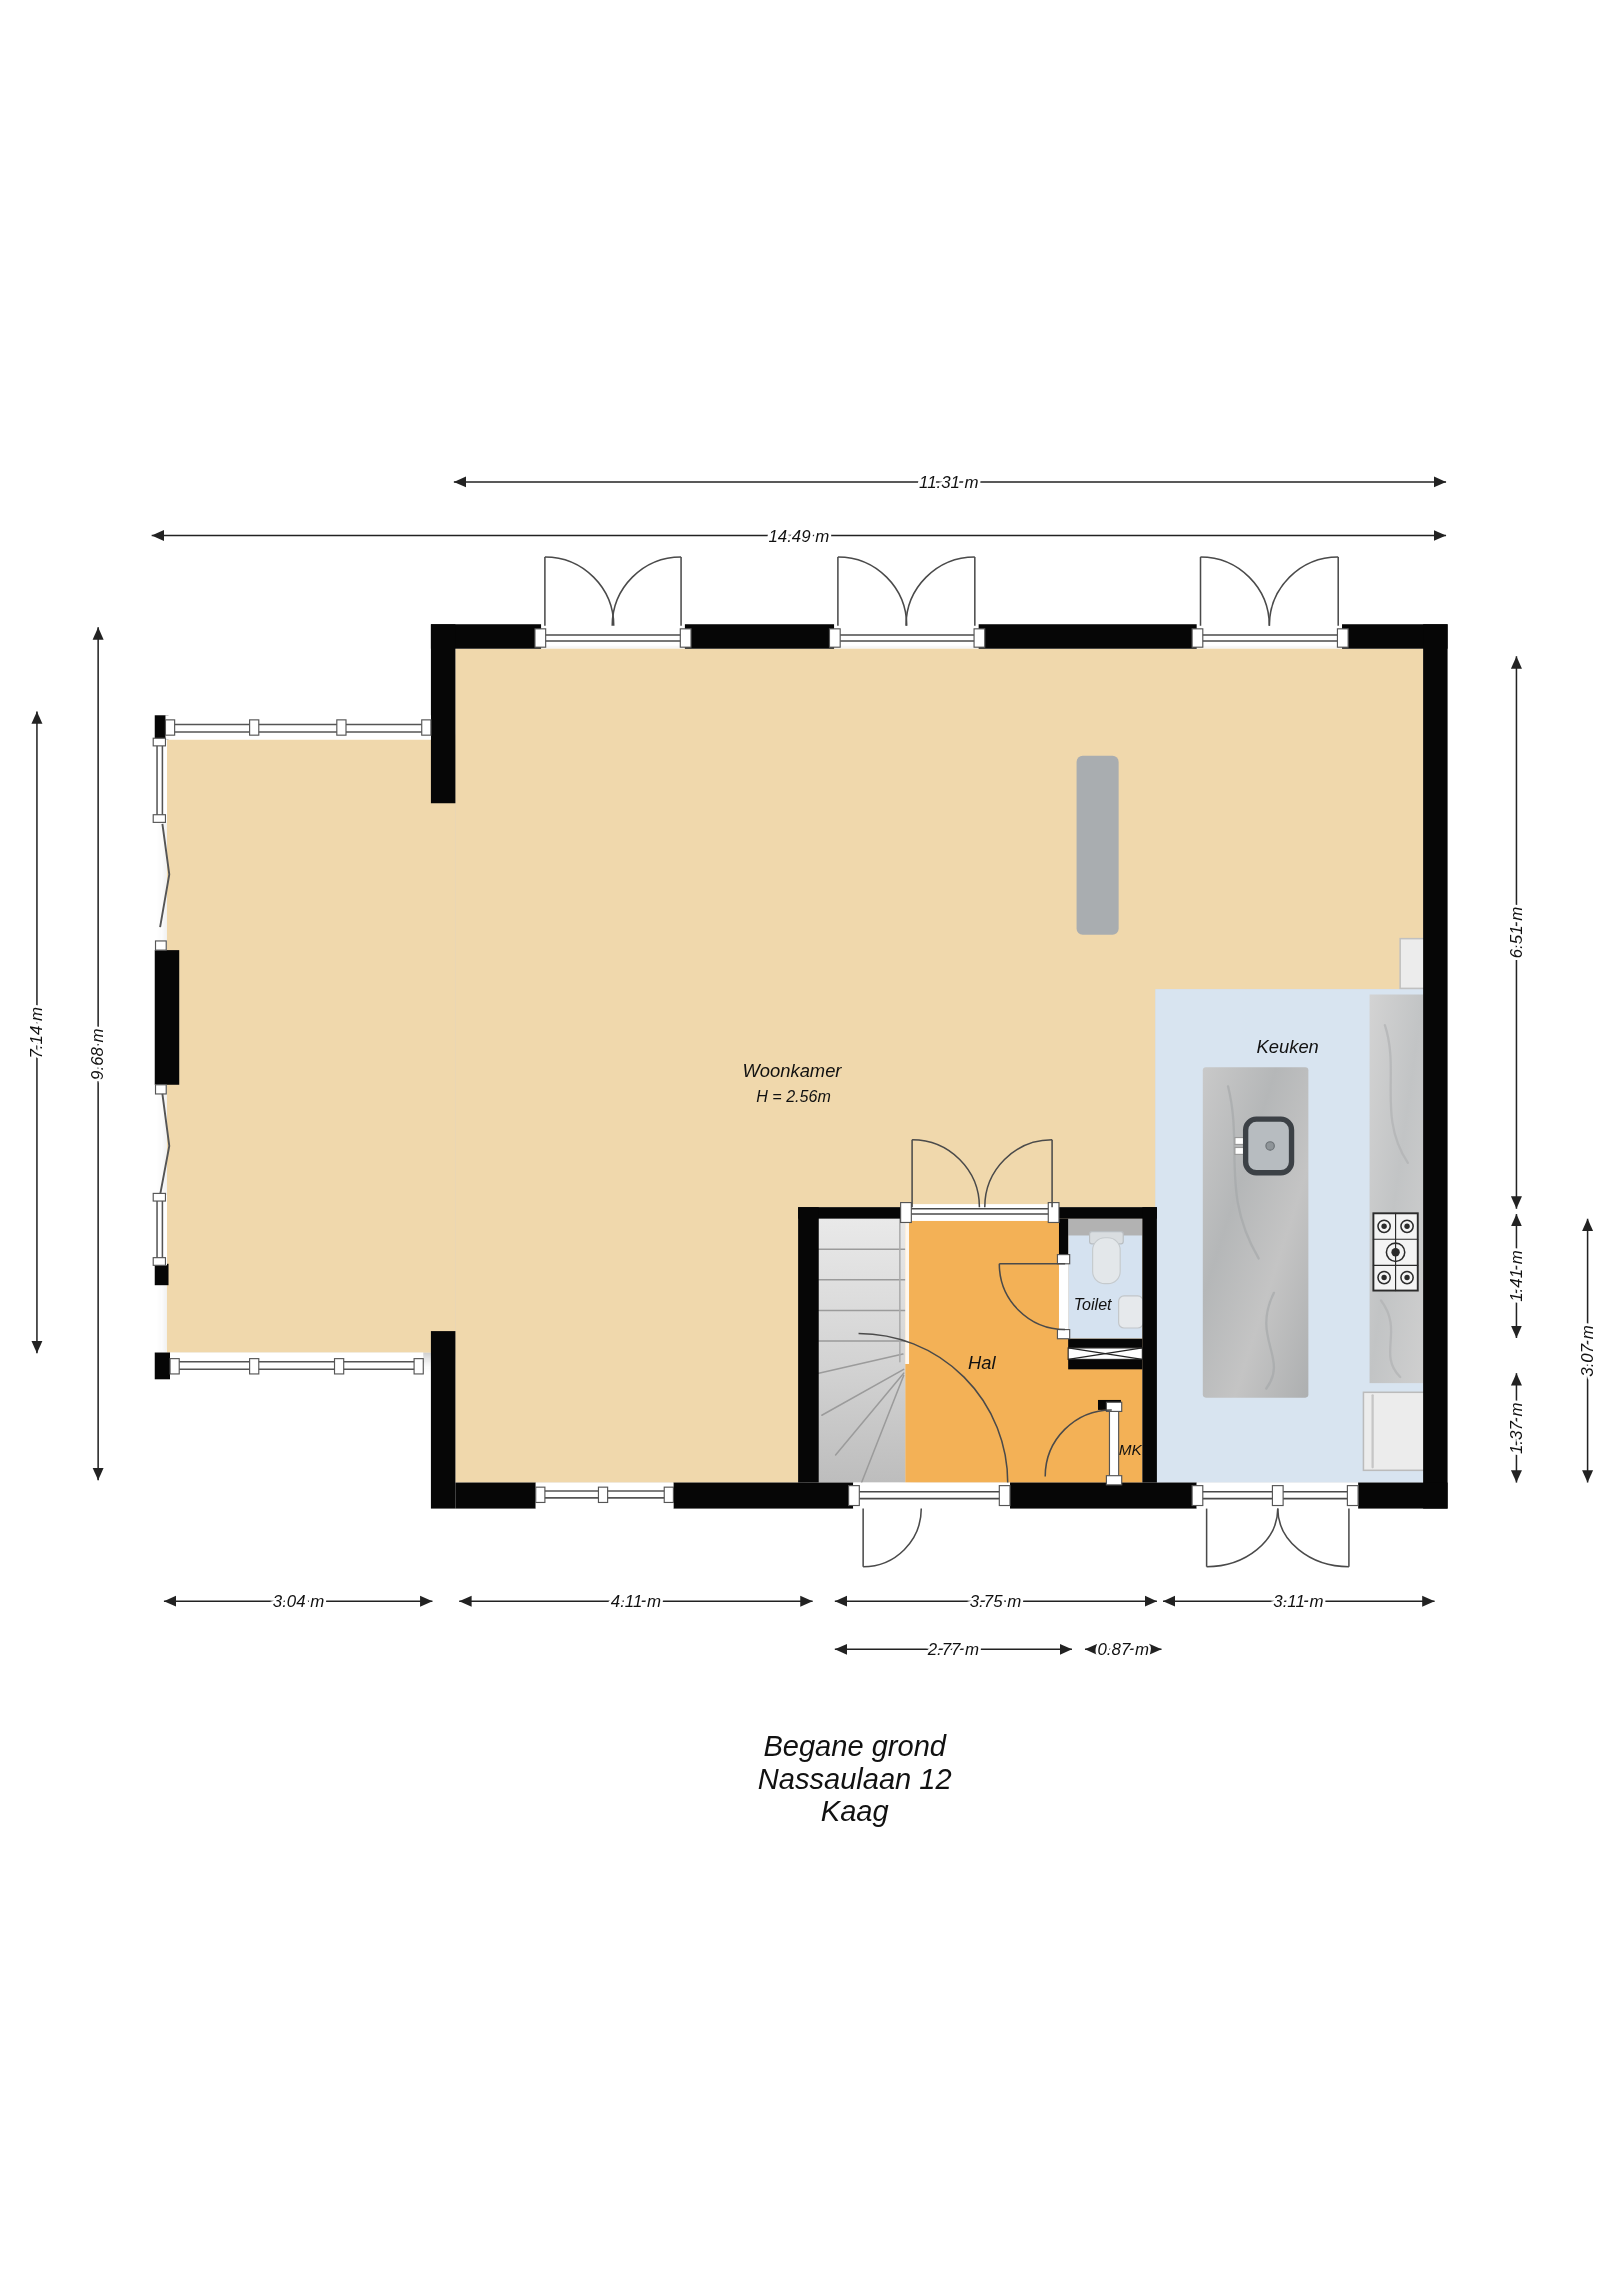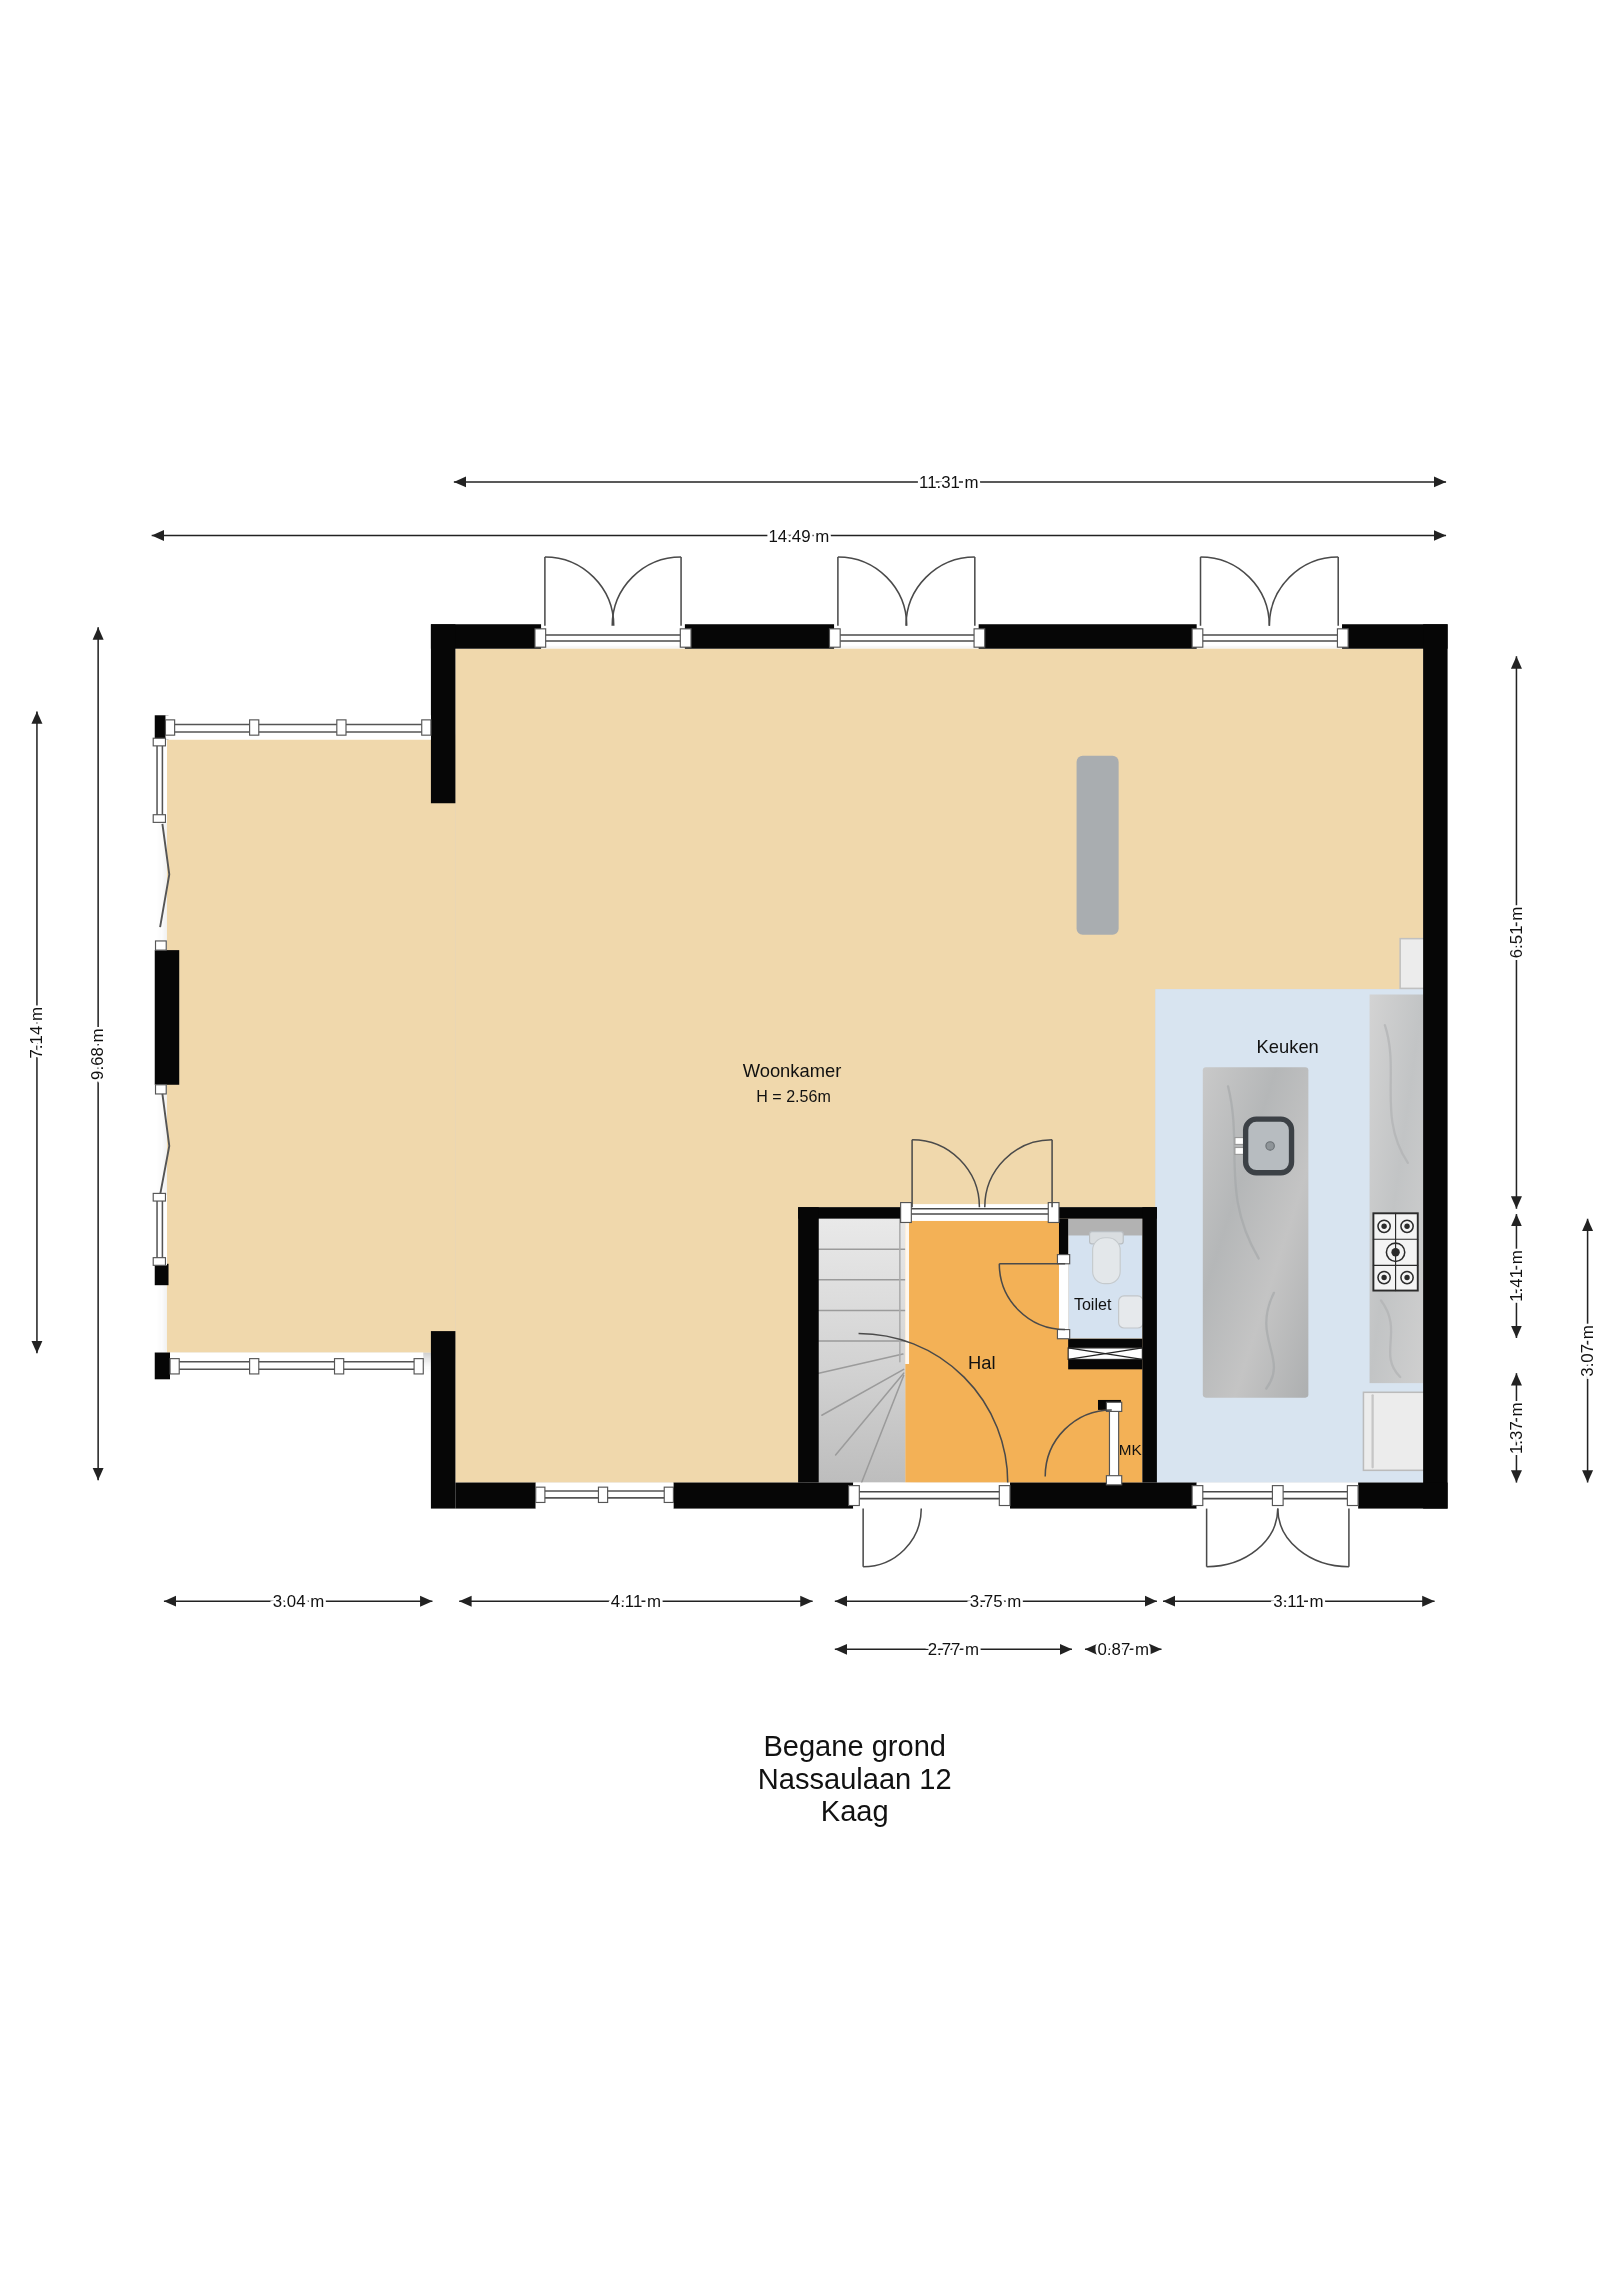--- a/index.html
+++ b/index.html
@@ -1,17 +1,17 @@
 <!DOCTYPE html>
 <html style="font-size:12.2px"><head>
 <meta charset="utf-8">
 <style>
   html,body{margin:0;padding:0;background:#ffffff;}
   body{width:1623px;height:2295px;font-family:"Liberation Sans", sans-serif;}
-  #plan{position:relative;width:1623px;height:2295px;}
+  #plan{position:relative;width:1623px;height:2295px;font-style:italic;}
   svg{position:absolute;left:0;top:0;}
   text{font-family:"Liberation Sans", sans-serif;fill:#111;}
   .dim-label{font-size:22px;paint-order:stroke;stroke:#ffffff;stroke-width:7px;font-weight:400;}
   .room-label{font-size:24px;paint-order:stroke;stroke-width:0;}
   .room-sub{font-size:21px;}
   .small-label{font-size:20px;}
   .title-line{font-size:38px;}
 </style>
 </head>
 <body>

